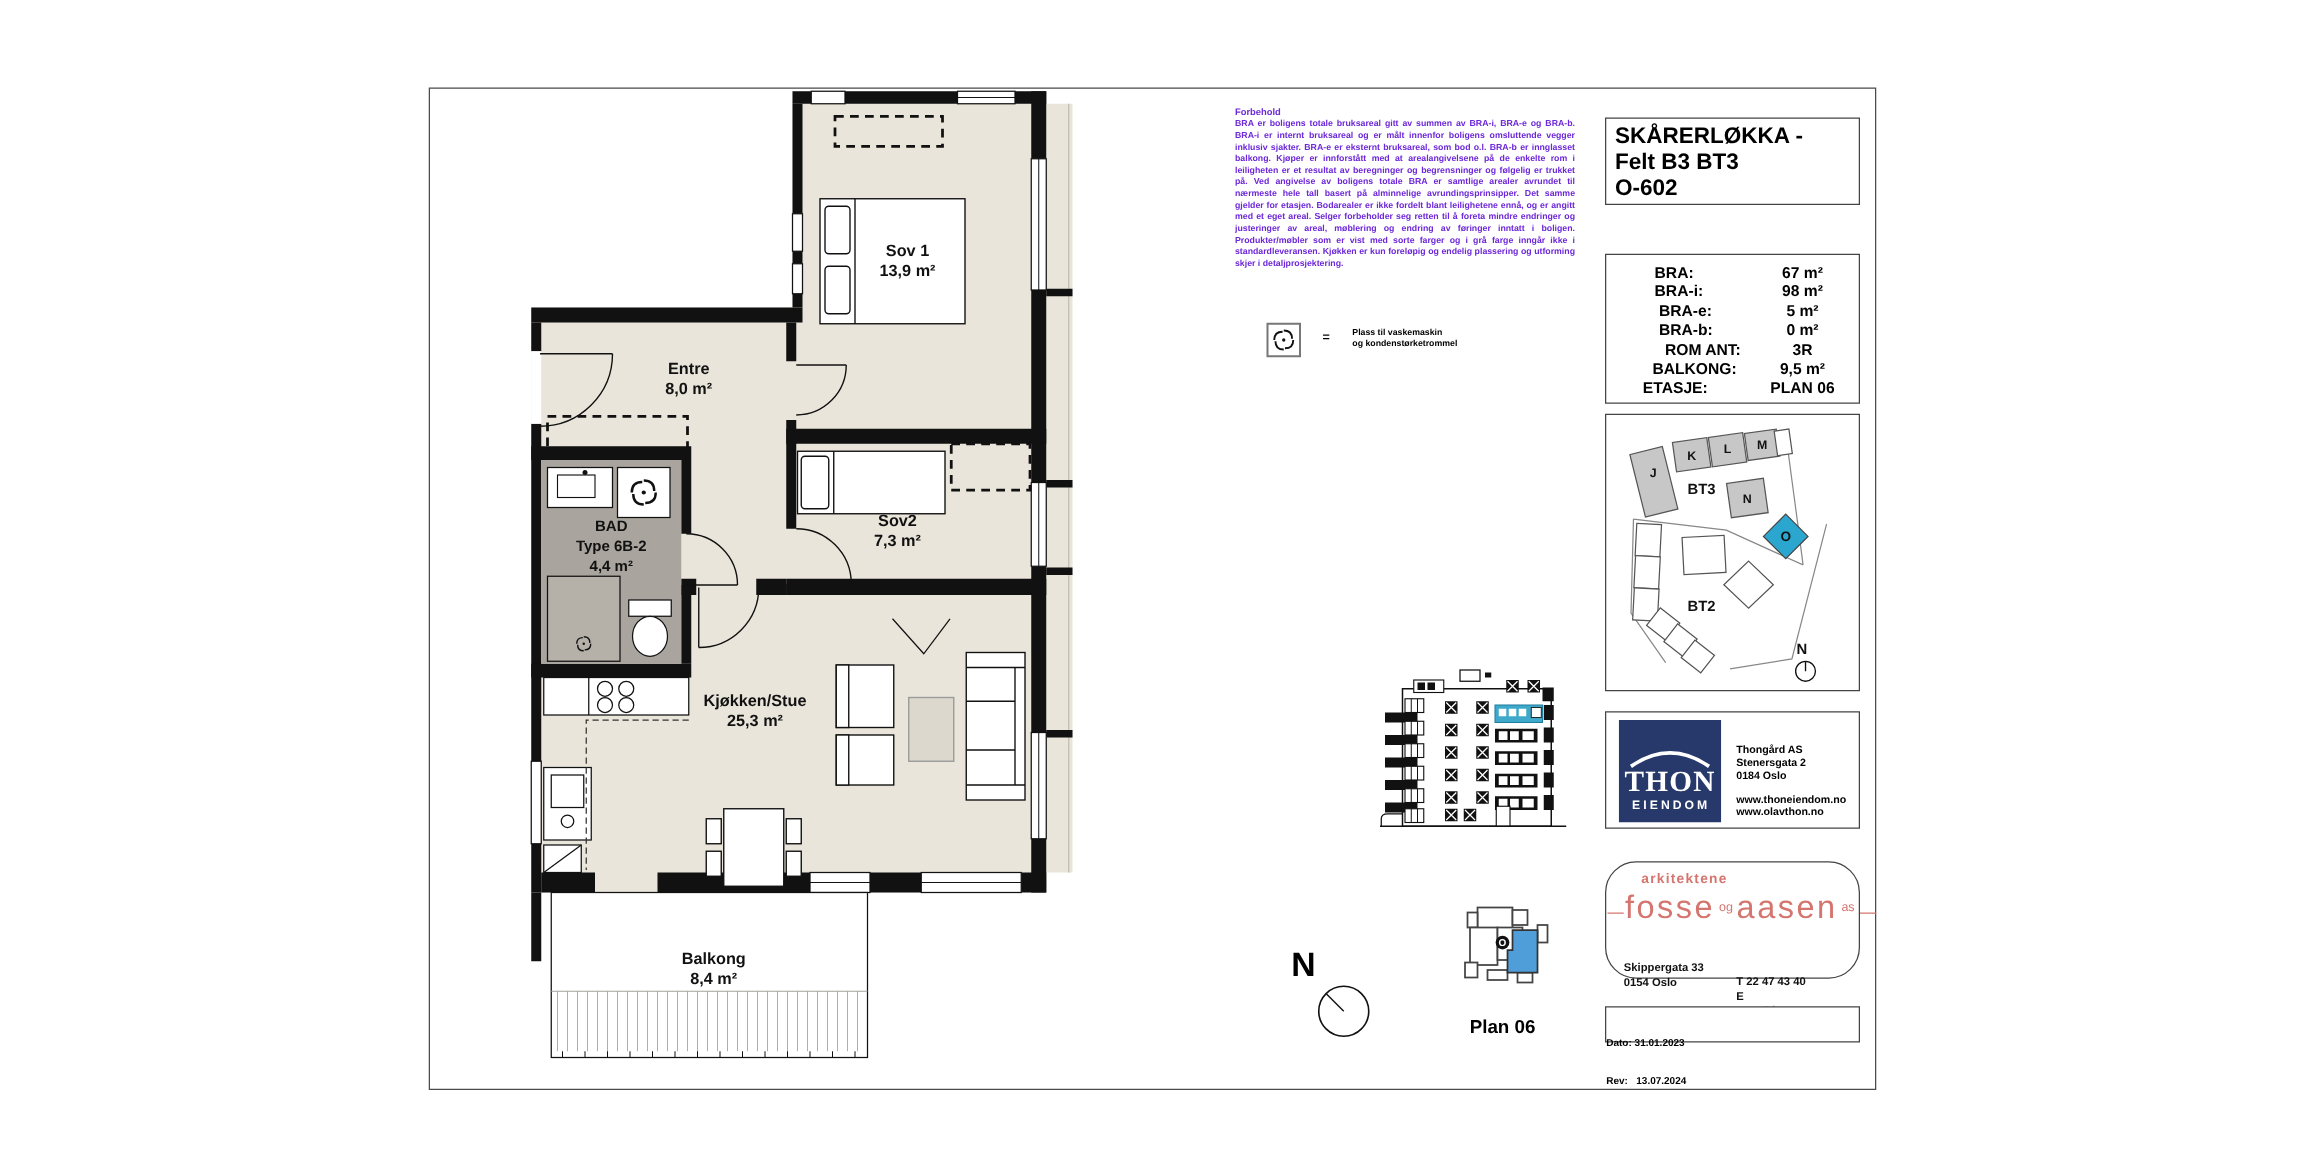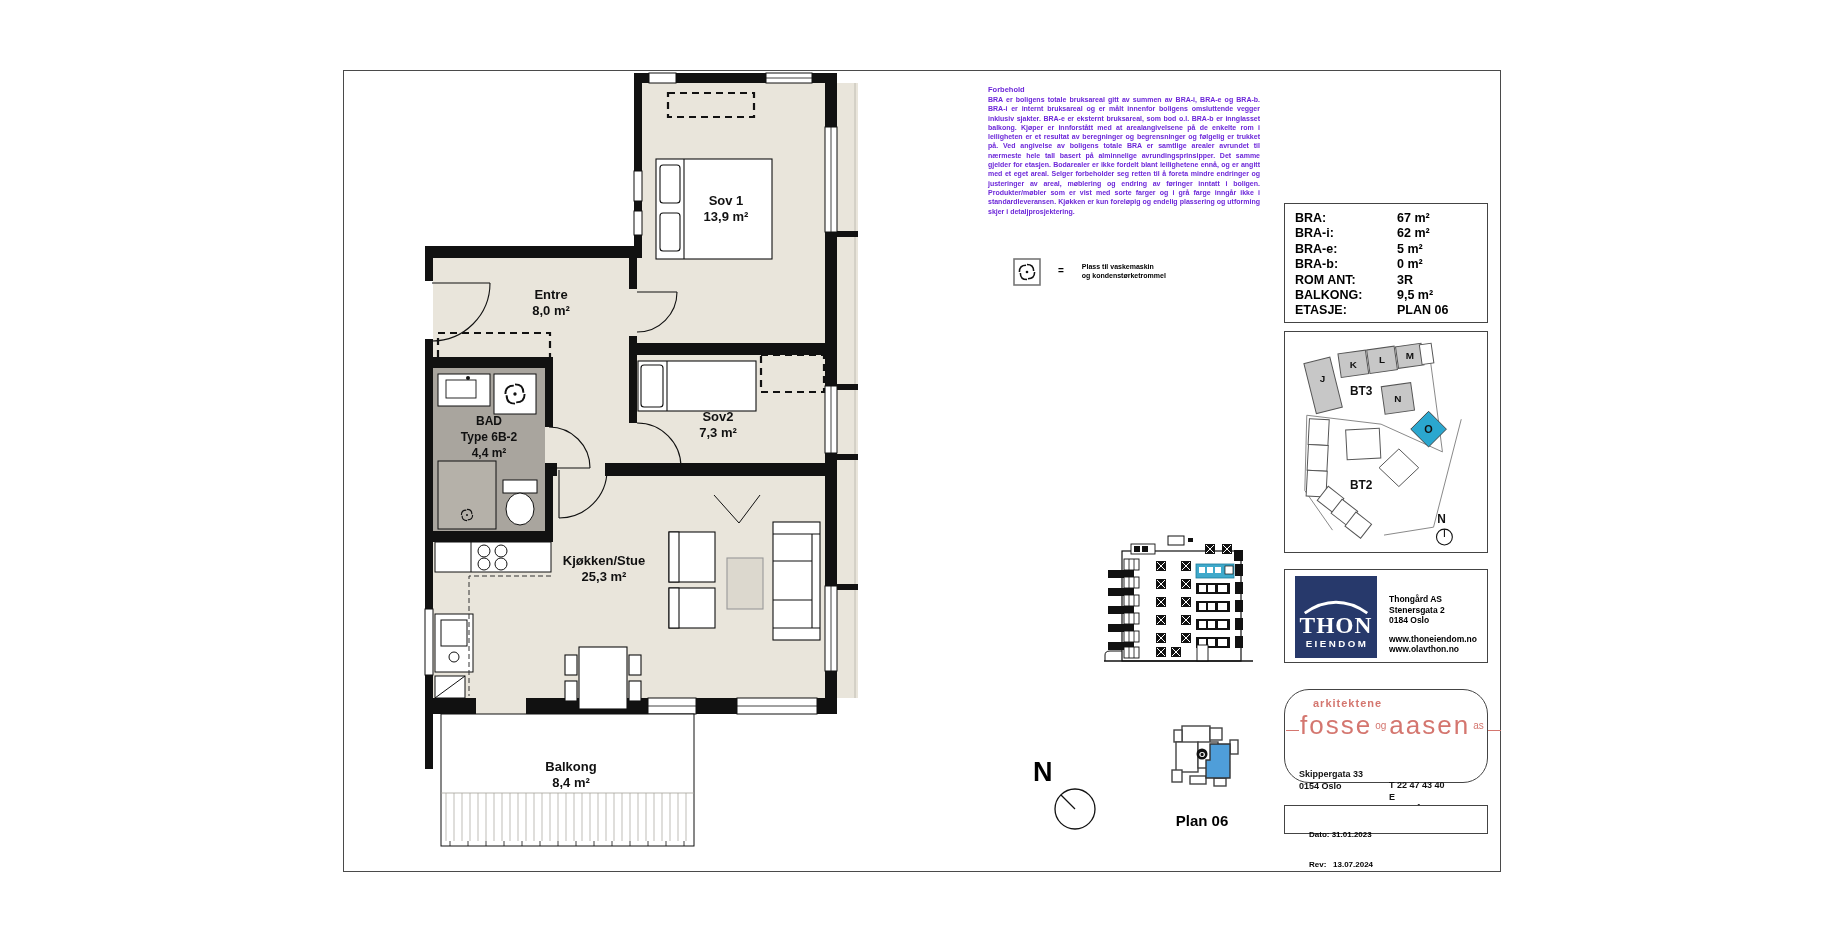--- a/index.html
+++ b/index.html
@@ -16,26 +16,26 @@
   .legend .txt{font-size:7px;font-weight:bold;line-height:9px;margin:5px 0 0 18px;}
   
   .north-main{left:683px;top:686px;width:100px;height:100px;}
   .north-main .n{position:absolute;left:6px;top:0;font-size:27px;font-weight:bold;}
   .keyplan{left:808px;top:643px;width:100px;text-align:center;}
   .keyplan .lbl{font-size:15px;font-weight:bold;margin-top:6px;}
   
   .box{position:absolute;left:940px;width:204px;border:1px solid #444;background:#fff;box-sizing:border-box;}
   .box-title{top:23px;height:70px;padding:3px 7px;font-size:18px;font-weight:bold;line-height:21px;}
   .box-info{top:132px;height:120px;padding:7px 0 0 10px;}
-  .info-row{display:flex;font-size:12.5px;font-weight:bold;line-height:15.4px;}
+  .info-row{display:flex;font-size:12.5px;font-weight:bold;line-height:15.4px;justify-content:center;}
   .info-row .l{width:102px;}
   .box-site{top:260px;height:222px;}
   .box-thon{top:498px;height:94px;}
   .box-arch{top:618px;height:94px;border-radius:25px;}
-  .box-date{top:734px;height:29px;padding:4px 24px;font-size:8px;font-weight:bold;line-height:10px;white-space:pre;}
+  .box-date{top:734px;height:29px;padding:4px 0;font-size:8px;font-weight:bold;line-height:10px;white-space:pre;}
   .thon-txt{position:absolute;left:104px;top:24px;font-size:8.5px;font-weight:bold;line-height:10.5px;}
   .thon-txt .gap{height:8px;}
   .arch-over{position:absolute;left:28px;top:7px;font-size:11px;letter-spacing:1px;color:#d4766f;font-weight:bold;}
   .arch-logo{position:absolute;left:0;right:0;top:20px;text-align:left;color:#d4766f;white-space:nowrap;}
   .arch-logo .big{font-size:26px;letter-spacing:2px;font-weight:400;}
   .arch-logo .sm{font-size:10px;position:relative;top:-5px;margin:0 3px;}
   .arch-logo .rule{display:inline-block;width:13px;border-bottom:1.5px solid #d4766f;vertical-align:baseline;margin:0 1px 3px 1px;}
   .arch-contact{position:absolute;top:62px;left:0;width:100%;font-size:9px;font-weight:bold;line-height:11.5px;color:#111;}
   .arch-contact .c1{position:absolute;left:14px;top:17px;}
   .arch-contact .c2{position:absolute;left:104px;top:0;margin-top:28px;}
@@ -389,29 +389,34 @@
           <rect x="78" y="26" width="8" height="14"></rect>
           <rect x="62" y="64" width="12" height="8"></rect>
         </g>
         <polygon points="58,30 78,30 78,64 54,64 54,46 58,46" fill="#4f9ed9" stroke="#333" stroke-width="1.4"></polygon>
         <circle cx="50" cy="40" r="5.5" fill="#111"></circle>
         <text x="50" y="43" font-size="8" font-weight="bold" fill="#fff" text-anchor="middle">O</text>
       </svg>
       <div class="lbl">Plan 06</div>
     </div>
 
+    <div class="box box-title">
+      <div>SKÅRERLØKKA -</div>
+      <div>Felt B3 BT3</div>
+      <div>O-602</div>
+    </div>
 
     <div class="box box-info">
       <div class="info-row">
           <div class="l">BRA:</div>
           <div>67 m²</div>
         </div>
       <div class="info-row">
           <div class="l">BRA-i:</div>
-          <div>62 m²</div>
+          <div>98 m²</div>
         </div>
       <div class="info-row">
           <div class="l">BRA-e:</div>
           <div>5 m²</div>
         </div>
       <div class="info-row">
           <div class="l">BRA-b:</div>
           <div>0 m²</div>
         </div>
       <div class="info-row">

